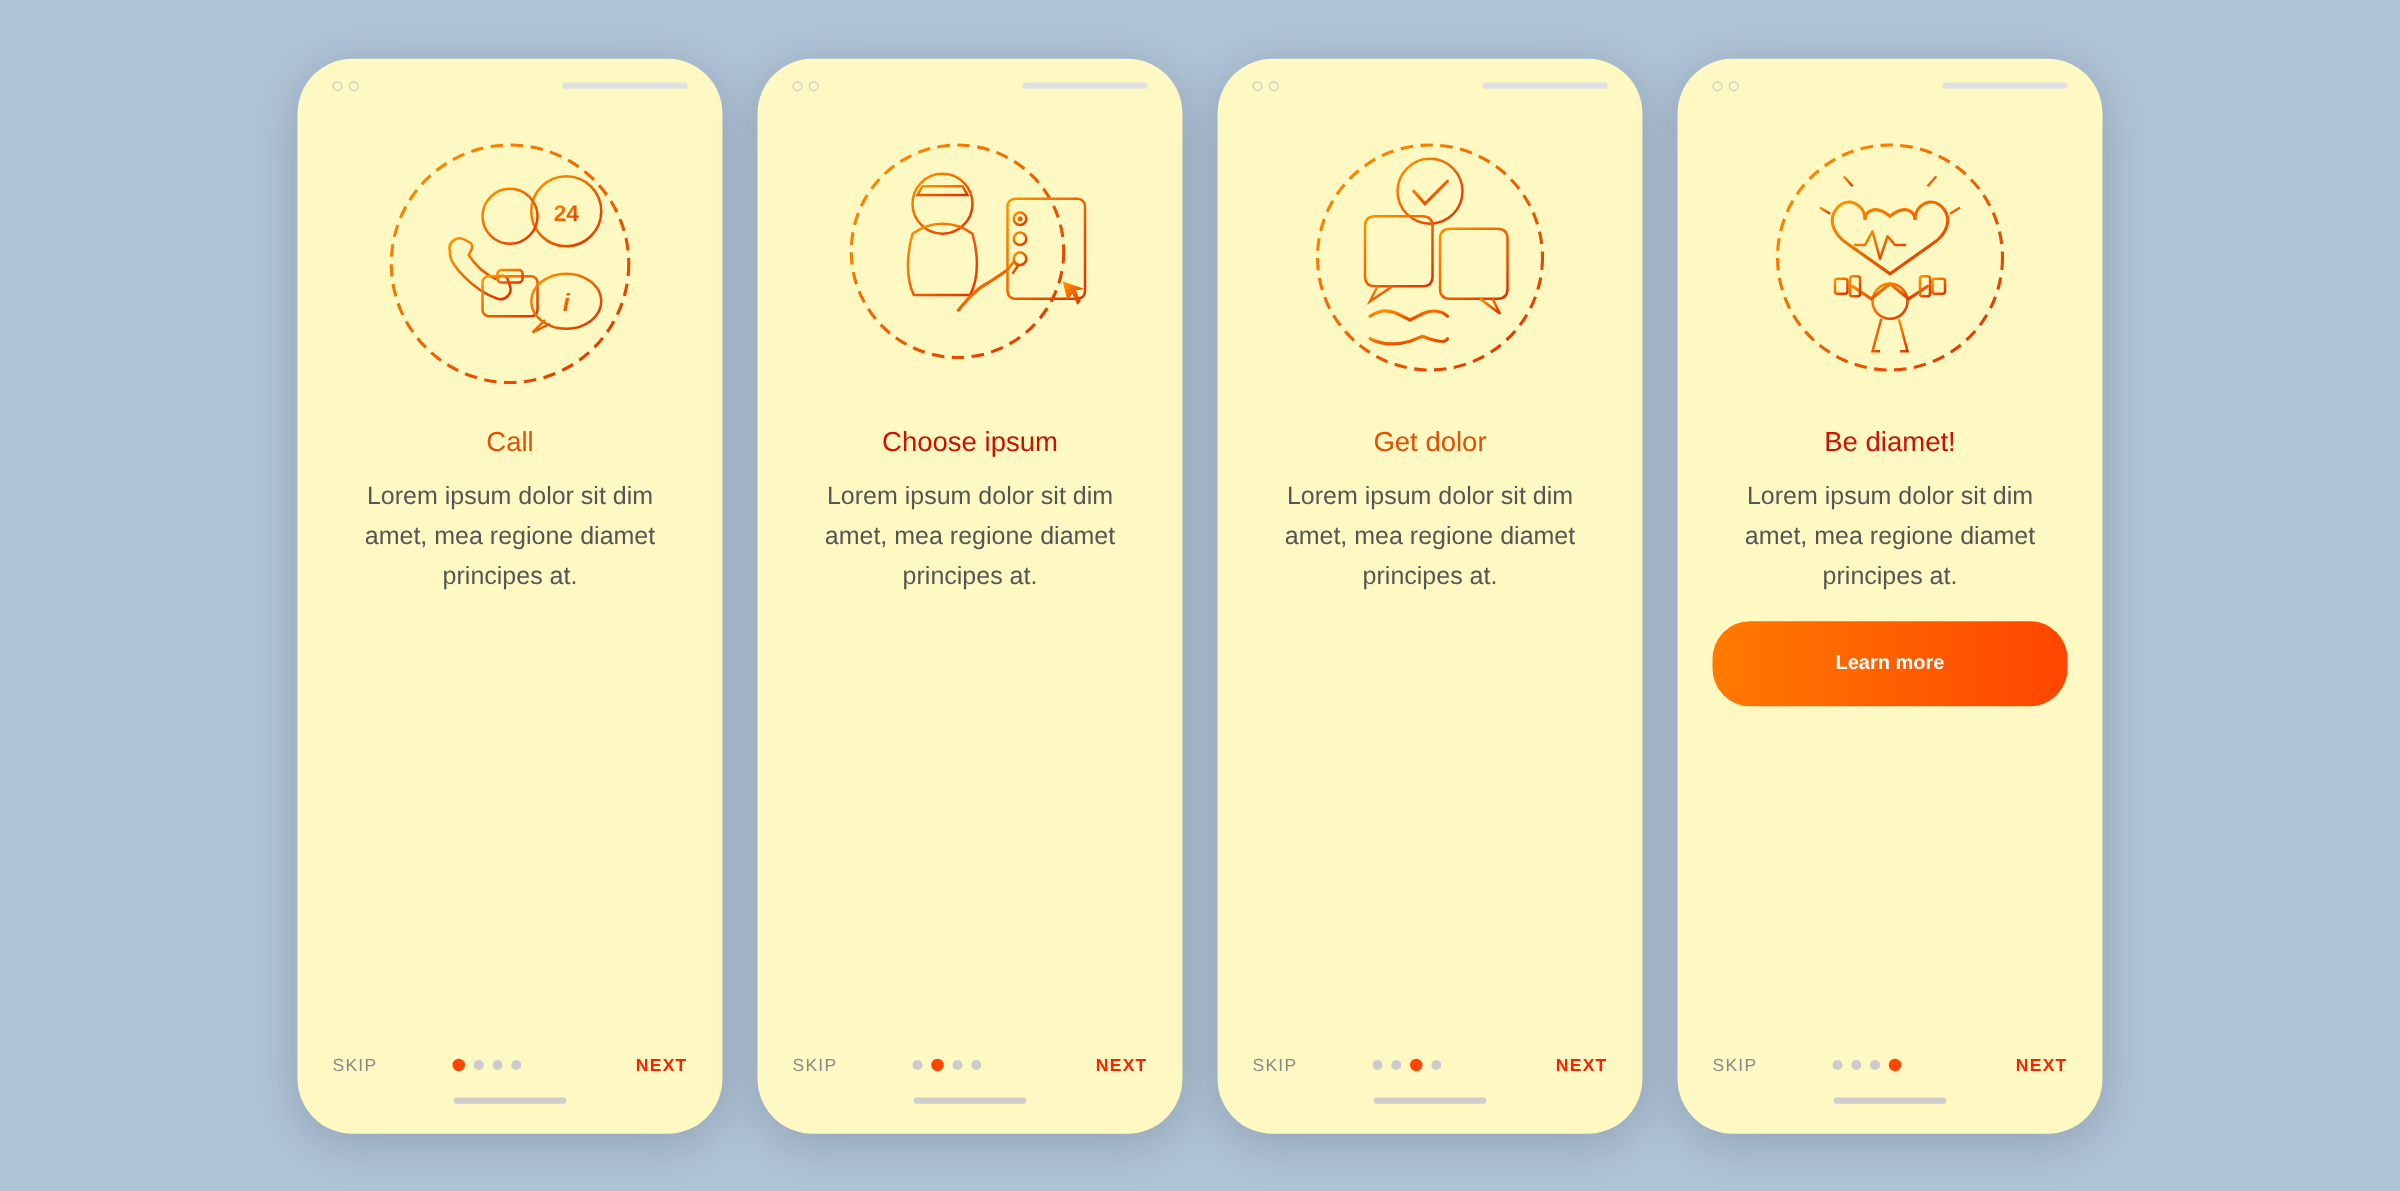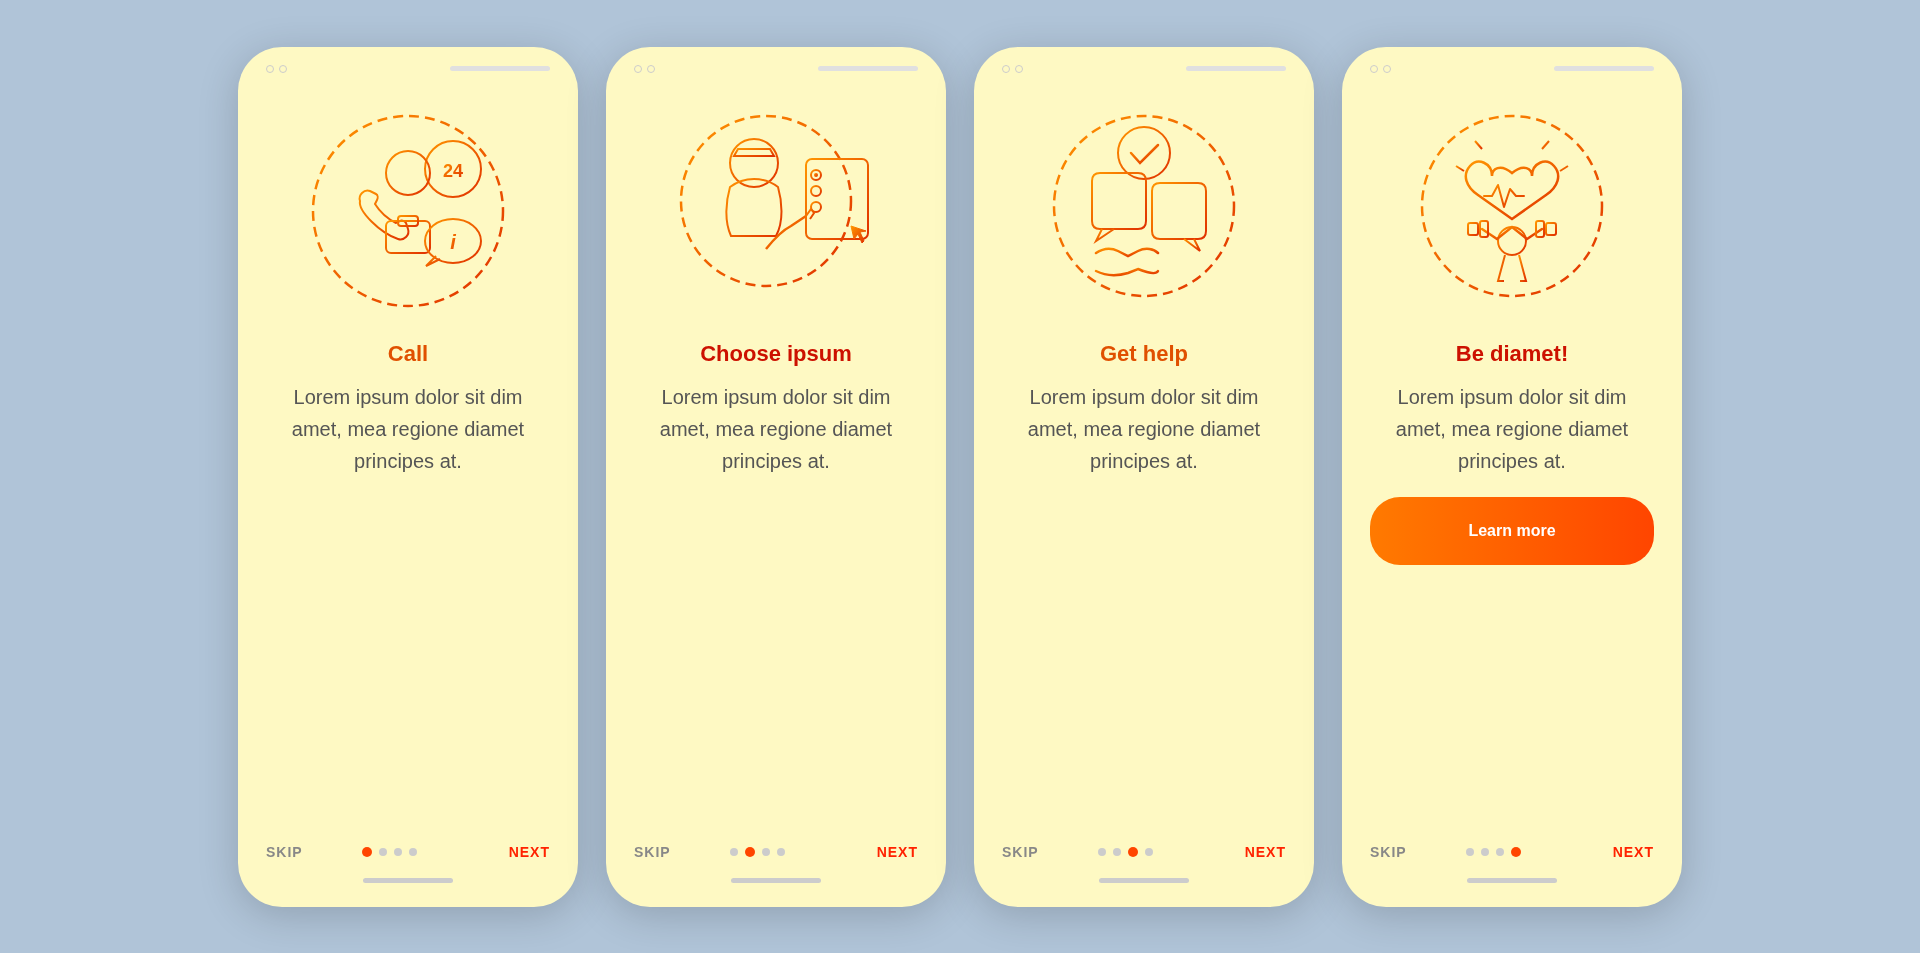--- a/index.html
+++ b/index.html
@@ -87,21 +87,21 @@
       flex: 1;
       display: flex;
       flex-direction: column;
       align-items: center;
       padding: 0 28px;
       width: 100%;
     }
 
     .screen-title {
       font-size: 22px;
-      font-weight: 700;
+      font-weight: 400;
       text-align: center;
       margin-bottom: 14px;
       margin-top: 10px;
     }
 
     .screen-desc {
       font-size: 20px;
       color: #555;
       text-align: center;
       line-height: 1.6;
@@ -131,21 +131,21 @@
 
     .nav-row {
       display: flex;
       align-items: center;
       justify-content: space-between;
       margin-bottom: 18px;
     }
 
     .nav-skip {
       font-size: 14px;
-      font-weight: 700;
+      font-weight: 400;
       color: #888;
       letter-spacing: 1px;
     }
 
     .nav-dots {
       display: flex;
       gap: 7px;
       align-items: center;
     }
 
@@ -358,21 +358,21 @@
 
         <path d="M62 152 C68 148, 76 146, 84 150 L94 155 L104 150 C112 146, 120 148, 124 152" fill="none" stroke="url(#grad3)" stroke-width="2.5" stroke-linecap="round"></path>
         <path d="M84 150 L84 168" fill="none" stroke="url(#grad3)" stroke-width="2" stroke-linecap="round"></path>
         <path d="M104 150 L104 168" fill="none" stroke="url(#grad3)" stroke-width="2" stroke-linecap="round"></path>
         <path d="M62 152 L62 170" fill="none" stroke="url(#grad3)" stroke-width="2.5" stroke-linecap="round"></path>
         <path d="M124 152 L124 170" fill="none" stroke="url(#grad3)" stroke-width="2.5" stroke-linecap="round"></path>
         <path d="M62 170 C70 174, 80 176, 94 172 L104 168 C114 172, 122 174, 124 170" fill="none" stroke="url(#grad3)" stroke-width="2.5" stroke-linecap="round"></path>
       </svg>
     </div>
     <div class="phone-content">
-      <div class="screen-title" style="color:#e05000;">Get help</div>
+      <div class="screen-title" style="color:#e05000;">Get dolor</div>
       <div class="screen-desc">Lorem ipsum dolor sit dim amet, mea regione diamet principes at.</div>
     </div>
     <div class="phone-footer">
       <div class="nav-row">
         <span class="nav-skip">SKIP</span>
         <div class="nav-dots">
           <div class="nav-dot"></div>
           <div class="nav-dot"></div>
           <div class="nav-dot active"></div>
           <div class="nav-dot"></div>

